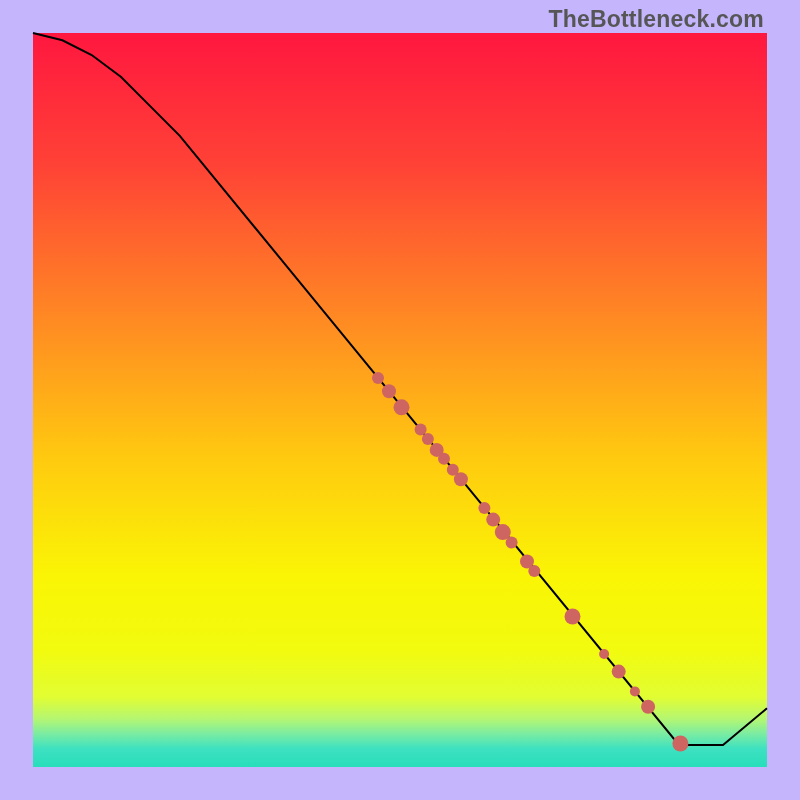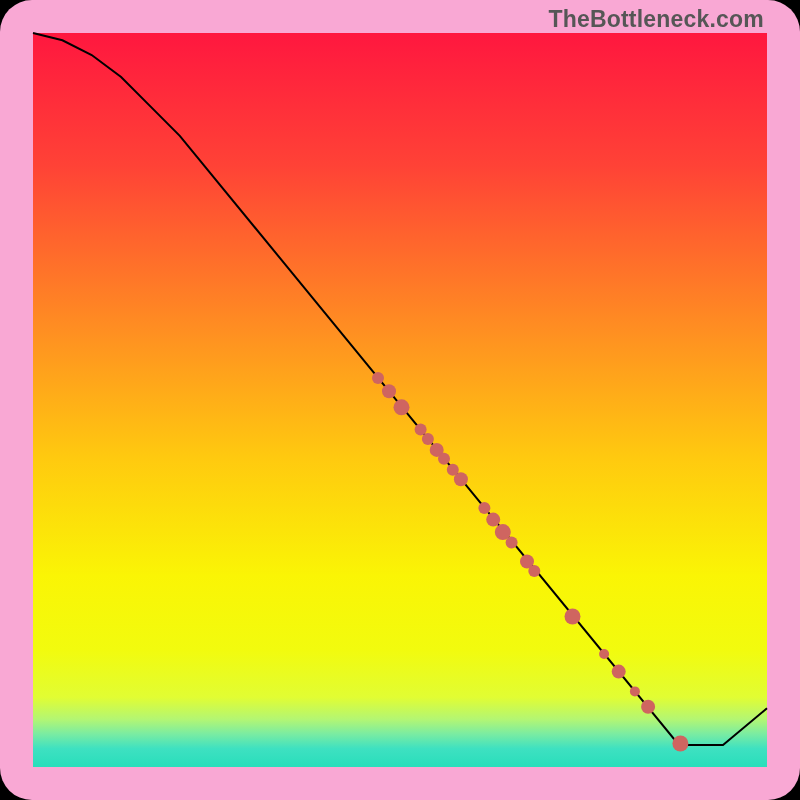--- a/index.html
+++ b/index.html
@@ -9,22 +9,21 @@
     height: 800px;
     overflow: hidden;
     background: #000;
   }
   .frame {
     position: absolute;
     left: 0;
     top: 0;
     width: 800px;
     height: 800px;
-    background: #f9a8d4;
-    border-radius: 32px;
+    background: #c4b5fd;
   }
   .plot {
     position: absolute;
     left: 33px;
     top: 33px;
     width: 734px;
     height: 734px;
     
   }
   .watermark {

